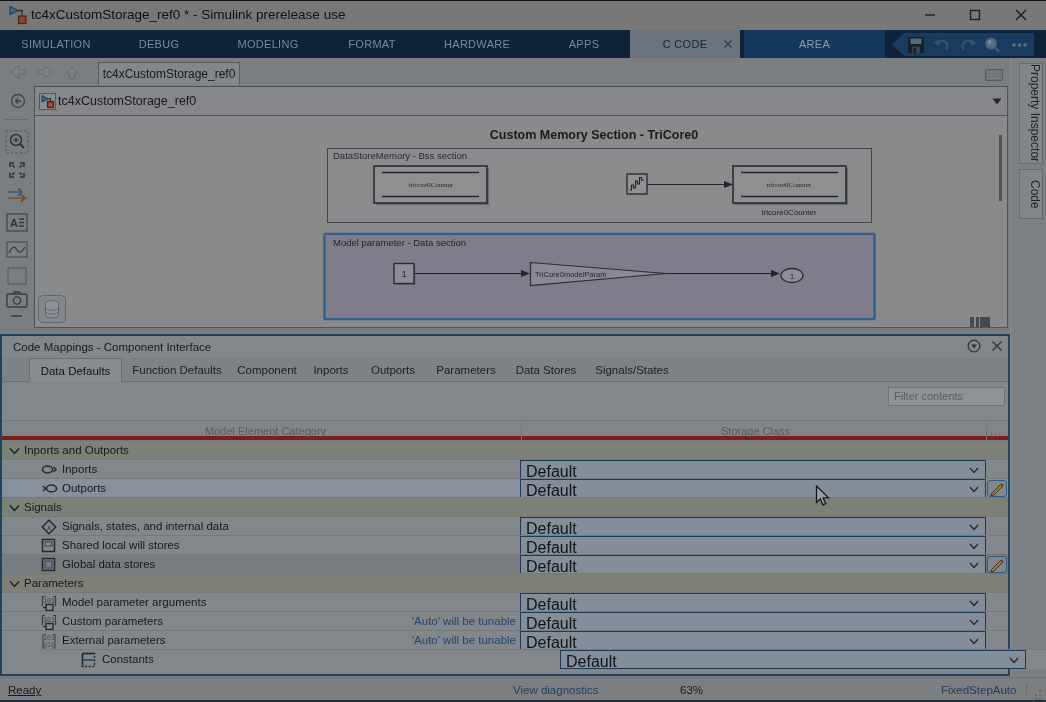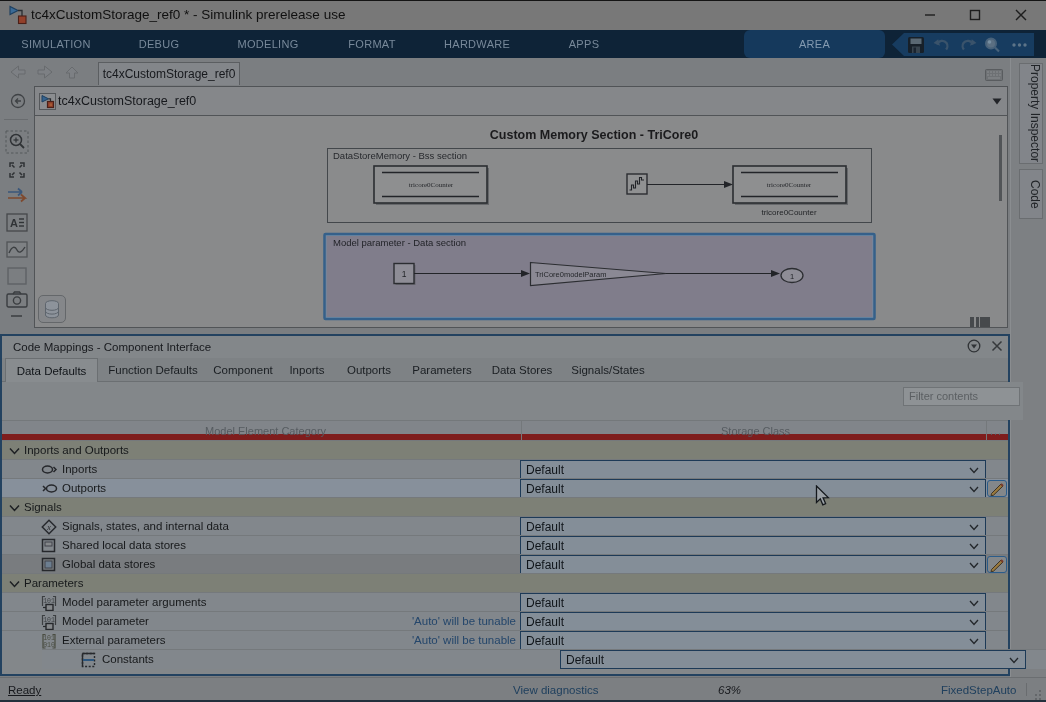--- a/index.html
+++ b/index.html
@@ -9,21 +9,21 @@
 svg { display:block; }
 
 
 #titlebar { left:0; top:0; width:1046px; height:30px; background:#787878; border-top:1px solid #141414; }
 #titletext { left:31px; top:7px; font-size:13.5px; color:#101010; }
 
 
 #ribbon { left:0; top:30px; width:1046px; height:28px; background:#0e2337; }
 .rtab { position:absolute; top:0; height:28px; line-height:28px; font-size:11px; color:#78899a; letter-spacing:0.3px; text-align:center; }
 #tab-ccode { left:630px; width:110px; background:#6b747d; color:#14273c; }
-#tab-area { left:744px; width:141px; background:#15395c; color:#849ab0;border-radius:6px; }
+#tab-area { left:744px; width:141px; background:#15395c; color:#849ab0; }
 #quickbar { left:892px; top:33px; width:142px; height:23px; background:#173c60;
   clip-path:polygon(0 11.5px, 12px 0, 142px 0, 142px 23px, 12px 23px); }
 
 
 #navrow { left:0; top:58px; width:1046px; height:27px; background:#7b7e81; }
 #doctab { left:98px; top:4px; width:142px; height:24px; background:#83868a; border:1px solid #5b5e61; border-bottom:none; font-size:12px; color:#17191d; text-align:center; line-height:22px; }
 
 
 #crumbrow { left:0; top:85px; width:1046px; height:30px; background:#7b7e81; }
 #addrbar { left:34px; top:1px; width:974px; height:29px; background:#85878a; border:1px solid #505356; border-bottom:none; }
@@ -38,35 +38,35 @@
 
 #sidebar { left:1010px; top:58px; width:36px; height:619px; background:#7d8083; border-left:1px solid #8a8d90; }
 .sidetab { position:absolute; left:8px; width:24px; background:#82858a; border:1px solid #6a6d70; writing-mode:vertical-rl; font-size:12px; color:#212428; text-align:center; }
 #sidetab1 { top:5px; height:101px; }
 #sidetab2 { top:111px; height:50px; }
 
 
 #panel { left:0; top:334px; width:1010px; height:342px; background:#83878a; border:2px solid #234260; }
 #ptitle { left:11px; top:5px; font-size:11.5px; color:#17191d; }
 #ptabs { left:0; top:22px; width:1006px; height:24px; background:#7e8285; border-bottom:1px solid #6b6f72; }
-.ptab { position:absolute; top:0; height:24px; line-height:25px; font-size:11.5px; color:#1a1e22; text-align:center; }
+.ptab { position:absolute; top:0; height:24px; line-height:25px; font-size:11.5px; color:#1a1e22; text-align:center;margin-left:24px; }
 #ptab-sel { background:#888c8f; border:1px solid #6b6f72; border-bottom:none; color:#101418; }
-#filterrow { left:15px; top:46px; width:1006px; height:38px; background:#83878a; }
+#filterrow { left:0; top:46px; width:1006px; height:38px; background:#83878a; }
 #filterbox { left:886px; top:5px; width:117px; height:19px; background:#8e9295; border:1px solid #6f7376; font-size:11px; color:#5b5f62; line-height:17px; padding-left:5px; }
-#thead { left:0; top:84px; width:1006px; height:21px; background:#81858a; border-top:1px solid #74787b; border-bottom:7px solid #7f1d1d;text-align:right; }
+#thead { left:0; top:84px; width:1006px; height:21px; background:#81858a; border-top:1px solid #74787b; border-bottom:5px solid #7f1d1d;text-align:right; }
 .th { position:absolute; top:4px; font-size:11px; color:#565b60; }
 #tbody { left:0; top:105px; width:1006px; }
 .row { position:absolute; left:0; width:1006px; height:19px; }
 .rgroup { background:#7d8076; }
 .ritem { background:#82878c; }
 .rowline { box-shadow:0 -1px 0 #75797c; }
 .gtext { position:absolute; left:22px; top:3px; font-size:11.5px; color:#17191b; }
 .itext { position:absolute; left:60px; top:3px; font-size:11.5px; color:#17191b; }
 .dd { position:absolute; left:518px; top:0px; width:466px; height:19px; background:#848e98; border:1px solid #1d3a57; }
-.dd .dtext { position:absolute; left:5px; top:2px; font-size:12px; color:#10151a;text-align:center; }
+.dd .dtext { position:absolute; left:5px; top:2px; font-size:16px; color:#10151a;text-align:center; }
 .note { position:absolute; right:492px; top:3px; font-size:11.5px; color:#24466b; }
 .icon { position:absolute; left:39px; top:2px; }
 
 
 #statusbar { left:0; top:677px; width:1046px; height:25px; background:#7c7f82; border-top:1px solid #6b6e71; border-bottom:2px solid #23303c; }
 #statusbar div { position:absolute; top:6px; font-size:11.5px; color:#17191d; }
 </style>
 </head>
 <body>
 
@@ -83,20 +83,23 @@
   <path d="M96 5 L106 15 M106 5 L96 15" stroke="#1e1e1e" stroke-width="1.4"></path>
 </svg>
 
 <div class="abs" id="ribbon">
   <div class="rtab" style="left:20px;width:72px;">SIMULATION</div>
   <div class="rtab" style="left:136px;width:46px;">DEBUG</div>
   <div class="rtab" style="left:234px;width:68px;">MODELING</div>
   <div class="rtab" style="left:346px;width:52px;">FORMAT</div>
   <div class="rtab" style="left:444px;width:66px;">HARDWARE</div>
   <div class="rtab" style="left:566px;width:36px;">APPS</div>
+  <div class="rtab" id="tab-ccode">C CODE<svg class="abs" style="right:7px;top:9px;" width="10" height="10" viewBox="0 0 10 10">
+        <path d="M1.5 1.5 L8.5 8.5 M8.5 1.5 L1.5 8.5" stroke="#2c3b4a" stroke-width="1.4"></path>
+      </svg></div>
   <div class="rtab" id="tab-area">AREA</div>
 </div>
 <div class="abs" id="quickbar"></div>
 <svg class="abs" style="left:906px;top:36px;" width="130" height="18" viewBox="0 0 130 18">
   <g>
     <rect x="2" y="1" width="16" height="16" rx="1.5" fill="#172029"></rect>
     <rect x="4.5" y="2.5" width="11" height="5.5" fill="#5a6873"></rect>
     <rect x="6" y="10.5" width="8" height="6.5" fill="#38444e"></rect>
     <rect x="7.5" y="11.5" width="2.5" height="5.5" fill="#1a2430"></rect>
   </g>
@@ -357,21 +360,21 @@
           </svg>
         </div>
       </div>
       <div class="row ritem rowline" style="top:95px;">
         <span class="icon">
           <svg width="15" height="15" viewBox="0 0 15 15">
             <rect x="1.5" y="1.5" width="12" height="12" fill="none" stroke="#26282c" stroke-width="1.5"></rect>
             <rect x="4" y="4" width="7" height="4" fill="#85888b" stroke="#40434a" stroke-width="1"></rect>
           </svg>
         </span>
-        <span class="itext">Shared local data stores</span>
+        <span class="itext">Shared local will stores</span>
         <div class="dd">
           <span class="dtext">Default</span>
           <svg class="abs" style="right:6px;top:6px;" width="10" height="7" viewBox="0 0 10 7">
             <path d="M1 1 L5 5.5 L9 1" fill="none" stroke="#23272b" stroke-width="1.3"></path>
           </svg>
         </div>
       </div>
       <div class="row ritem rowline" style="top:114px;background:#797c7f;">
         <span class="icon">
           <svg width="15" height="15" viewBox="0 0 15 15">
@@ -418,21 +421,21 @@
       </div>
       <div class="row ritem rowline" style="top:171px;">
         <span class="icon">
           <svg width="16" height="17" viewBox="0 0 16 17">
             <path d="M4 1.5 L1.5 1.5 L1.5 11 M12 1.5 L14.5 1.5 L14.5 11" fill="none" stroke="#3c3f42" stroke-width="1.2"></path>
             <text x="8" y="7.5" font-size="6.5" fill="#3c3f42" text-anchor="middle" font-family="Liberation Mono">101</text>
             <rect x="5" y="9.5" width="7" height="6" fill="#85888b" stroke="#26282c" stroke-width="1.4"></rect>
             <path d="M2 12.5 L5 12.5" stroke="#26282c" stroke-width="1.2"></path>
           </svg>
         </span>
-        <span class="itext">Model parameter</span>
+        <span class="itext">Custom parameters</span>
         <span class="note">'Auto' will be tunable</span>
         <div class="dd">
           <span class="dtext">Default</span>
           <svg class="abs" style="right:6px;top:6px;" width="10" height="7" viewBox="0 0 10 7">
             <path d="M1 1 L5 5.5 L9 1" fill="none" stroke="#23272b" stroke-width="1.3"></path>
           </svg>
         </div>
       </div>
       <div class="row ritem rowline" style="top:190px;">
         <span class="icon">
@@ -466,21 +469,21 @@
             <path d="M1 1 L5 5.5 L9 1" fill="none" stroke="#23272b" stroke-width="1.3"></path>
           </svg>
         </div>
       </div>
     </div>
 </div>
 
 <div class="abs" id="statusbar">
   <div style="left:8px;text-decoration:underline;">Ready</div>
   <div style="left:513px;color:#20405e;">View diagnostics</div>
-  <div style="left:718px;font-style:italic;">63%</div>
+  <div style="left:680px;">63%</div>
   <div style="left:941px;color:#20405e;text-align:center;">FixedStepAuto</div>
   <div class="abs" style="left:1026px;top:5px;width:1px;height:13px;background:#696c6f;"></div>
   <svg class="abs" style="left:1032px;top:12px;" width="10" height="10" viewBox="0 0 10 10">
     <g fill="#64676a">
         <rect x="7" y="0" width="2" height="2"></rect>
         <rect x="7" y="4" width="2" height="2"></rect>
         <rect x="7" y="8" width="2" height="2"></rect>
         <rect x="3" y="4" width="2" height="2"></rect>
         <rect x="3" y="8" width="2" height="2"></rect>
       </g>

